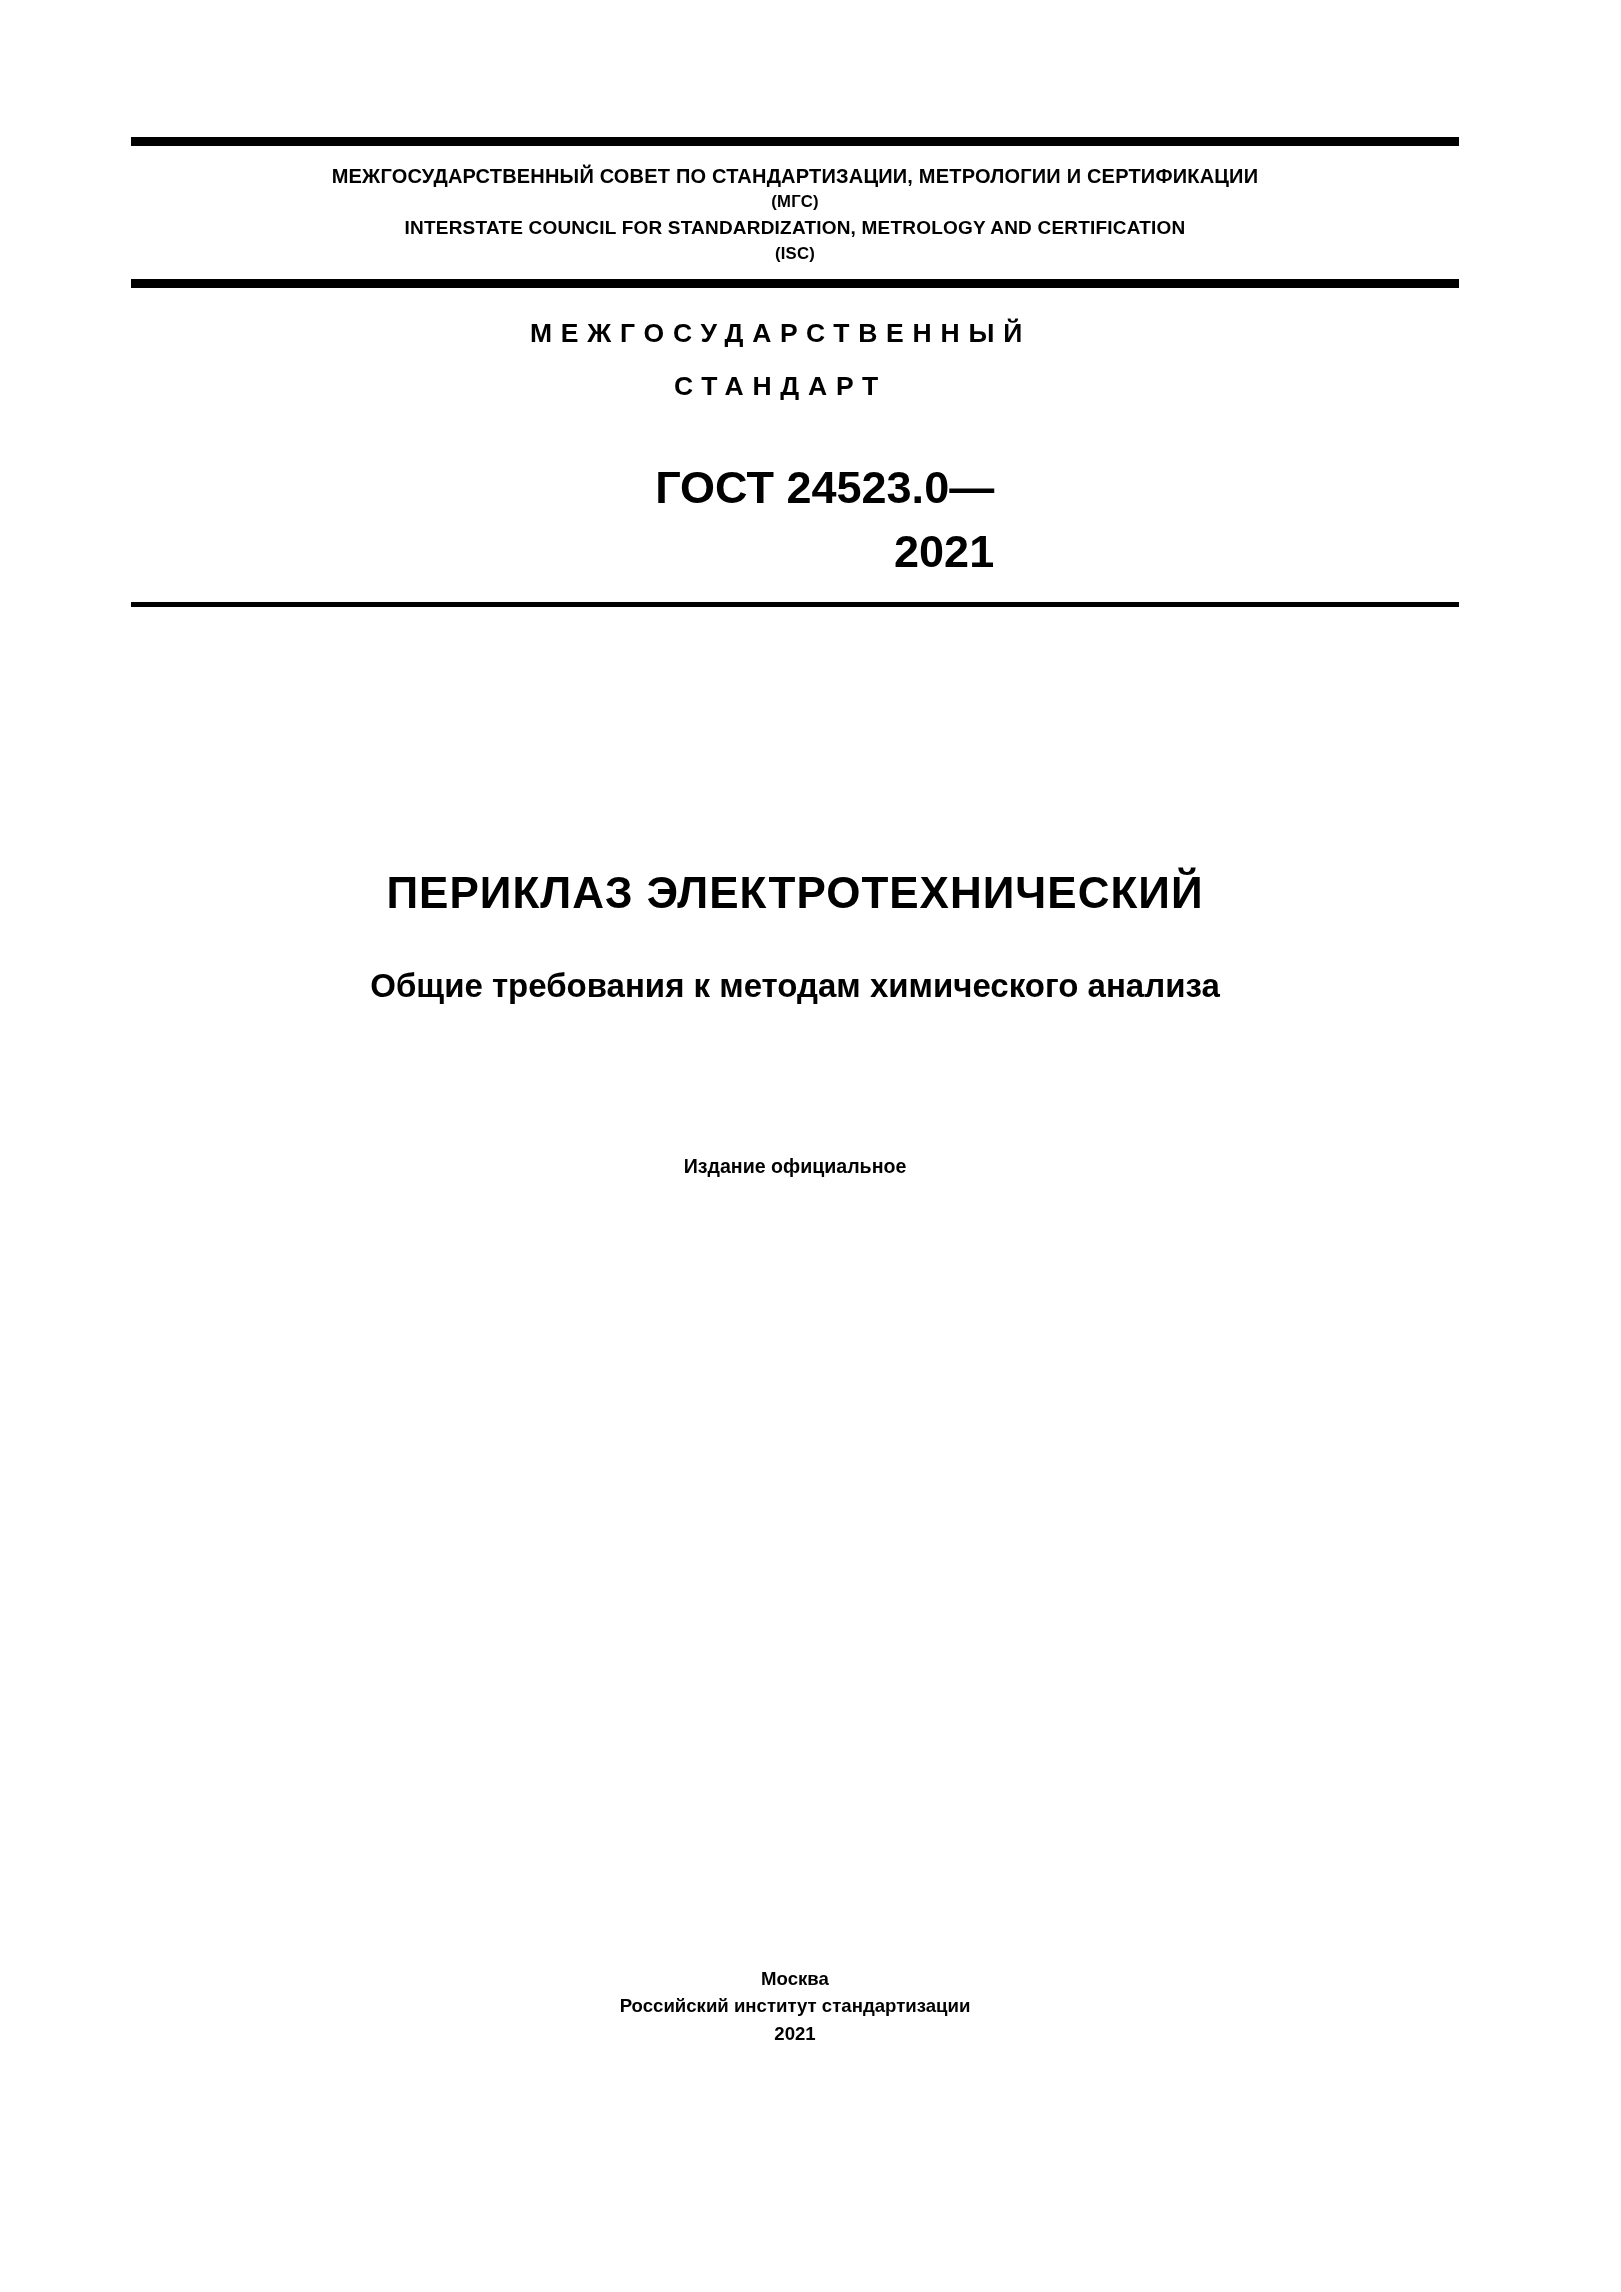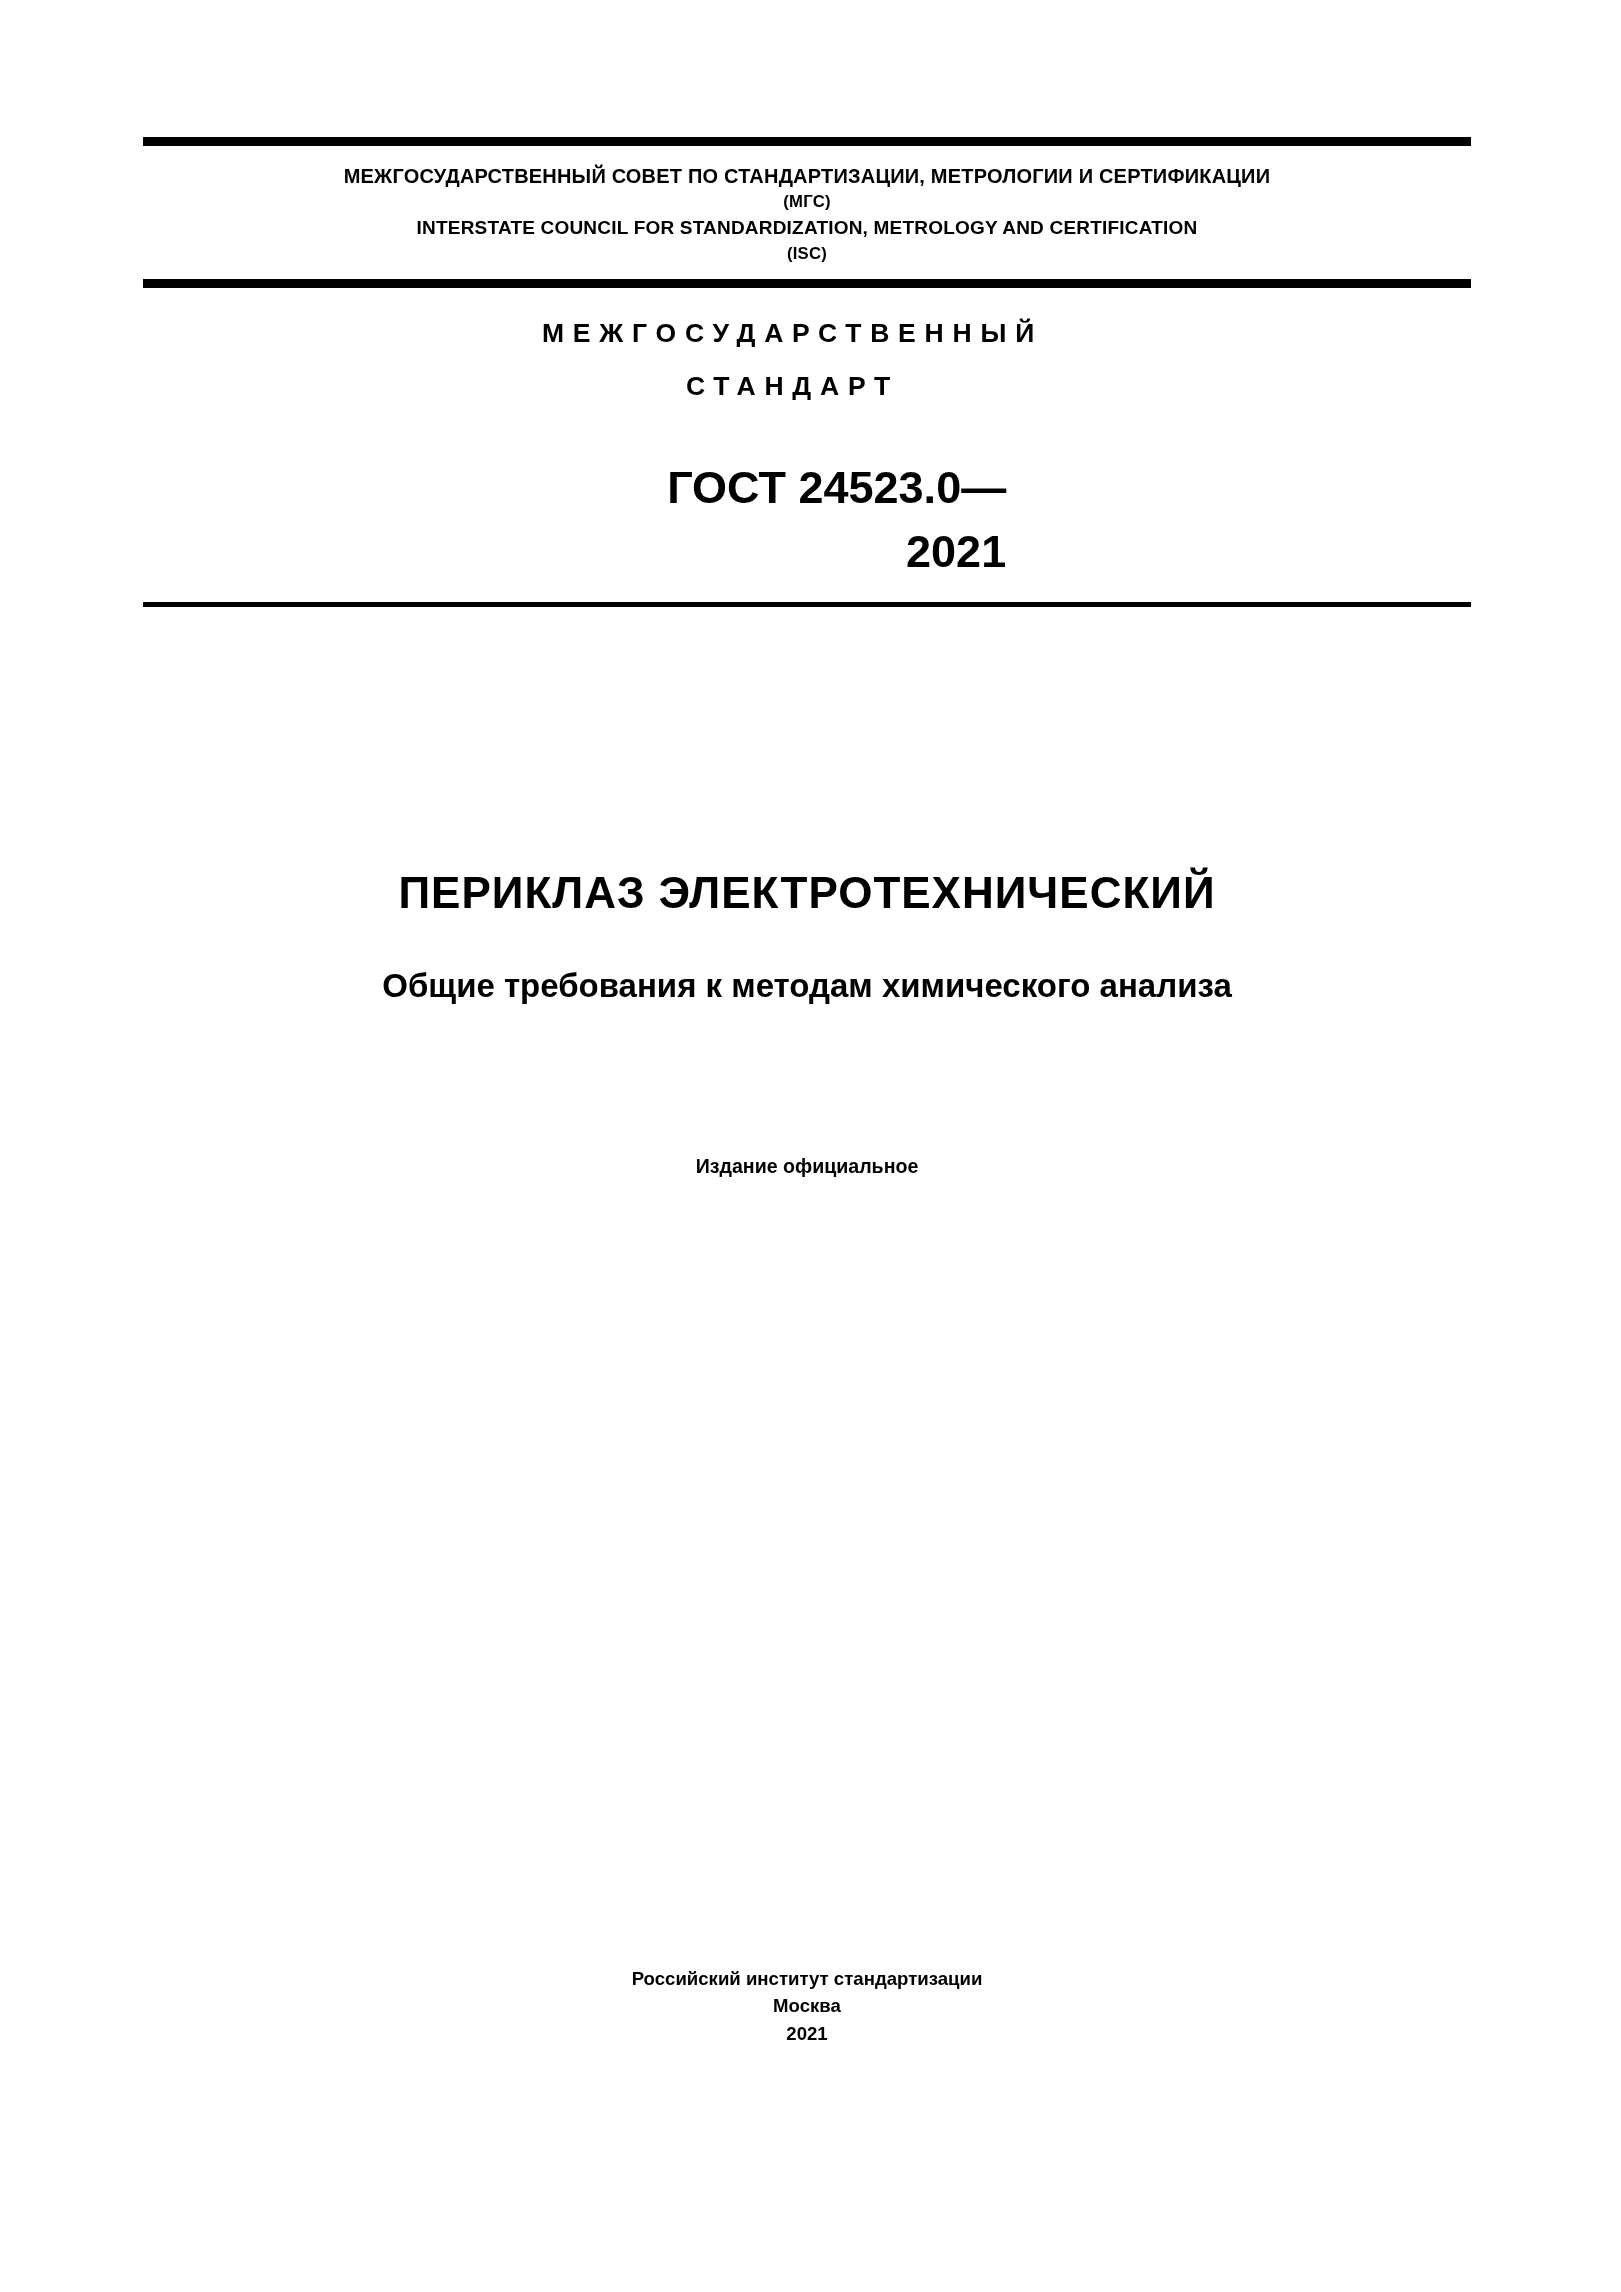--- a/index.html
+++ b/index.html
@@ -12,21 +12,21 @@
     height: 2293px;
     font-family: "Liberation Sans", sans-serif;
     color: #000000;
     position: relative;
     overflow: hidden;
   }
 
   .page {
     position: absolute;
     top: 0;
-    left: 18px;
+    left: 6px;
     width: 1300px;
     height: 2293px;
     box-sizing: border-box;
   }
 
   
   .header-zone {
     position: absolute;
     left: 125px;
     top: 137px;
@@ -178,19 +178,19 @@
     <div class="rule-thin"></div>
   </div>
 
   <div class="title-zone">
     <div class="doc-title">ПЕРИКЛАЗ ЭЛЕКТРОТЕХНИЧЕСКИЙ</div>
     <div class="doc-subtitle">Общие требования к методам химического анализа</div>
     <div class="official">Издание официальное</div>
   </div>
 
   <div class="footer-zone">
+    <div>Москва</div>
     <div>Российский институт стандартизации</div>
-    <div>Москва</div>
     <div>2021</div>
   </div>
 
 </div>
 
 
 </body></html>

